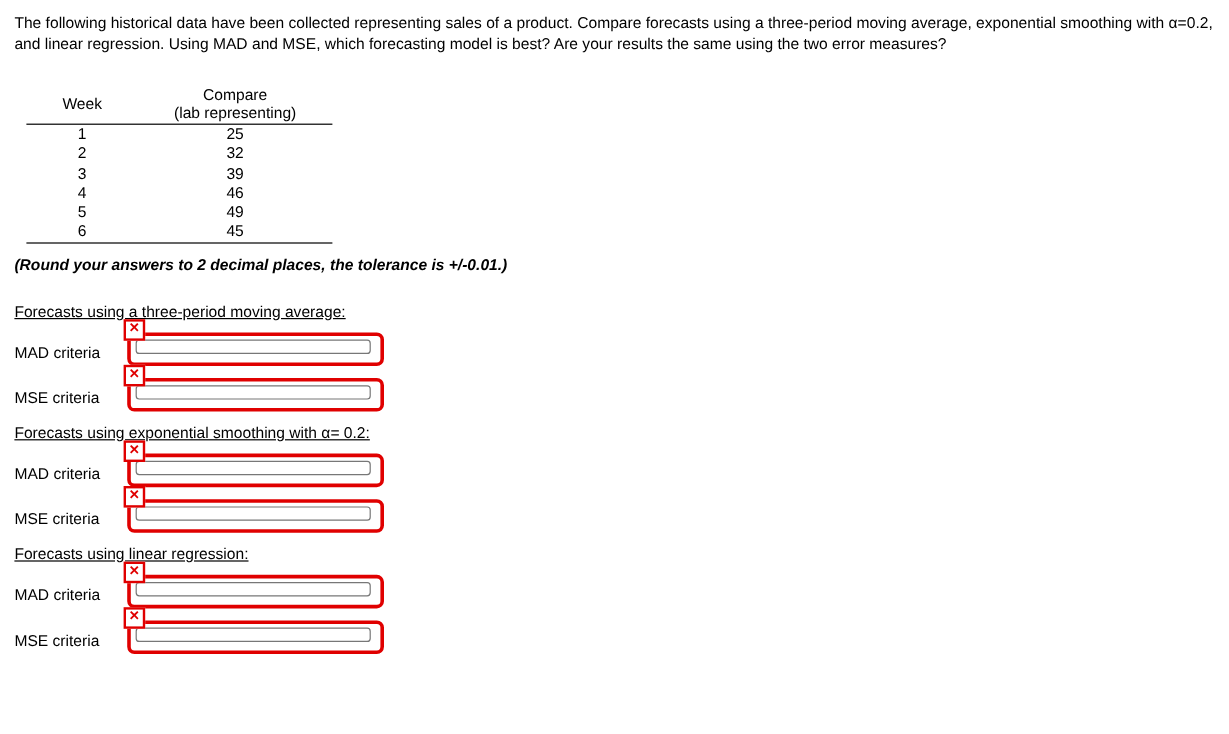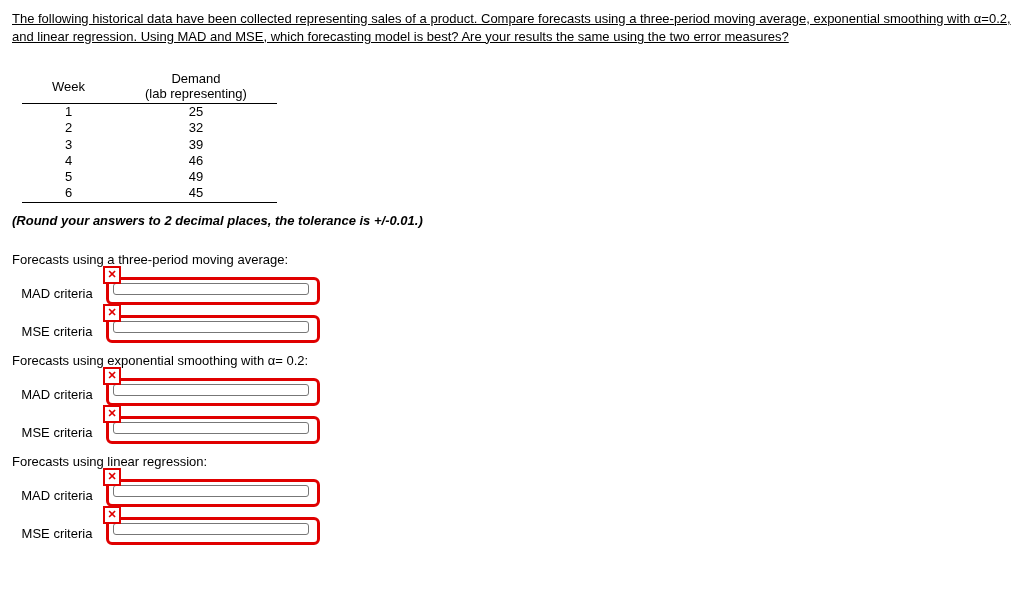--- a/index.html
+++ b/index.html
@@ -8,21 +8,20 @@
     color: #000;
     background: #fff;
     margin: 0;
     padding: 10px 12px;
     width: 1024px;
     box-sizing: border-box;
   }
   .problem-text {
     line-height: 1.35;
     margin-bottom: 18px;
-    text-decoration: underline;
   }
   table.data {
     border-collapse: collapse;
     margin-left: 10px;
     margin-bottom: 8px;
     margin-top: 24px;
   }
   table.data th {
     font-weight: 400;
     padding: 2px 30px;
@@ -37,32 +36,32 @@
   table.data tr.last td {
     border-bottom: 1px solid #000;
   }
   .instruction {
     font-weight: 700;
     font-style: italic;
     margin: 10px 0 24px;
   }
   .section-label {
     margin: 8px 0 4px;
+    text-decoration: underline;
   }
   .answer-row {
     display: flex;
     align-items: center;
     margin-bottom: 2px;
     position: relative;
     height: 36px;
   }
   .answer-row .crit {
     width: 90px;
     padding-top: 10px;
-    text-align: center;
   }
   .answer-box {
     position: relative;
     width: 218px;
     height: 32px;
   }
   .wrong-mark {
     position: absolute;
     top: -7px;
     left: 1px;
@@ -106,21 +105,21 @@
 </head>
 <body>
 
 <div class="problem-text">The following historical data have been collected representing sales of a product. Compare forecasts using a three-period moving average, exponential smoothing with α=0.2, and linear regression. Using MAD and MSE, which forecasting model is best? Are your results the same using the two error measures?</div>
 
 <table class="data">
   <thead>
     <tr>
       <th>Week</th>
       <th>
-        <div>Demand</div>
+        <div>Compare</div>
         <div>(lab representing)</div>
       </th>
     </tr>
   </thead>
   <tbody>
     <tr>
         <td>1</td>
         <td>25</td>
       </tr>
     <tr>

